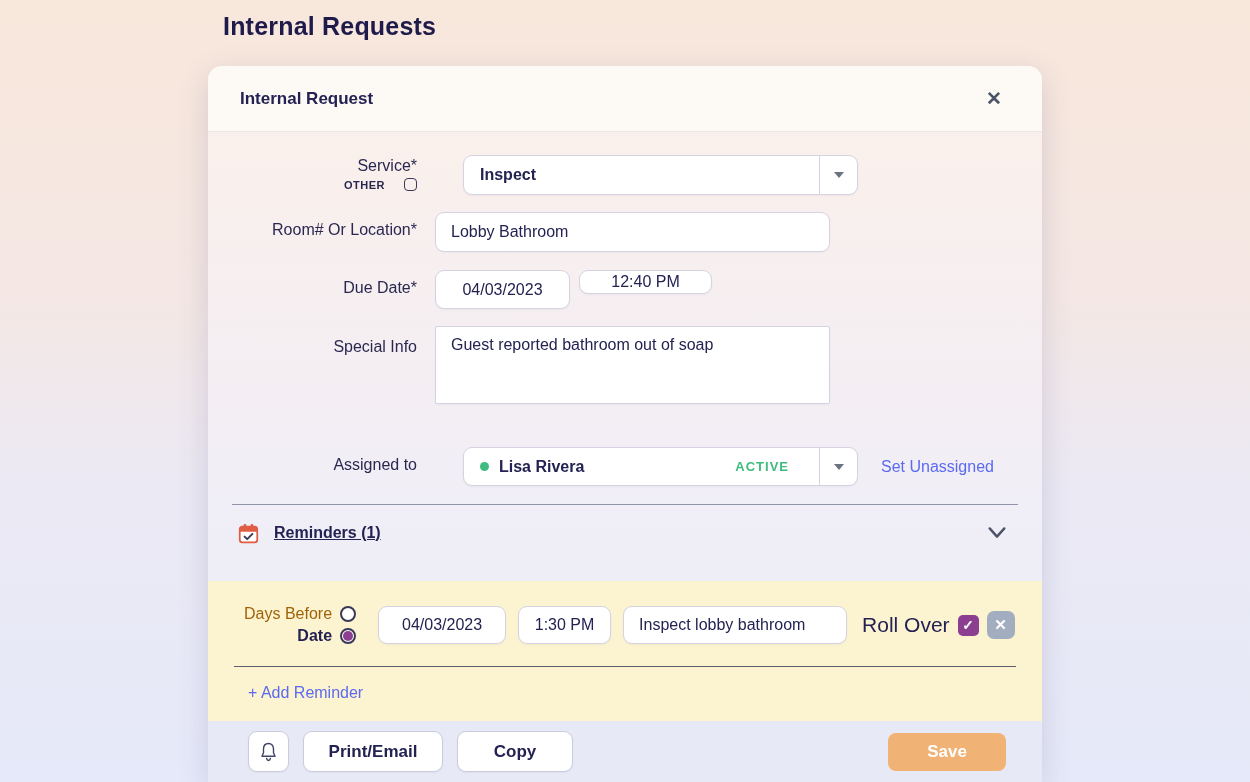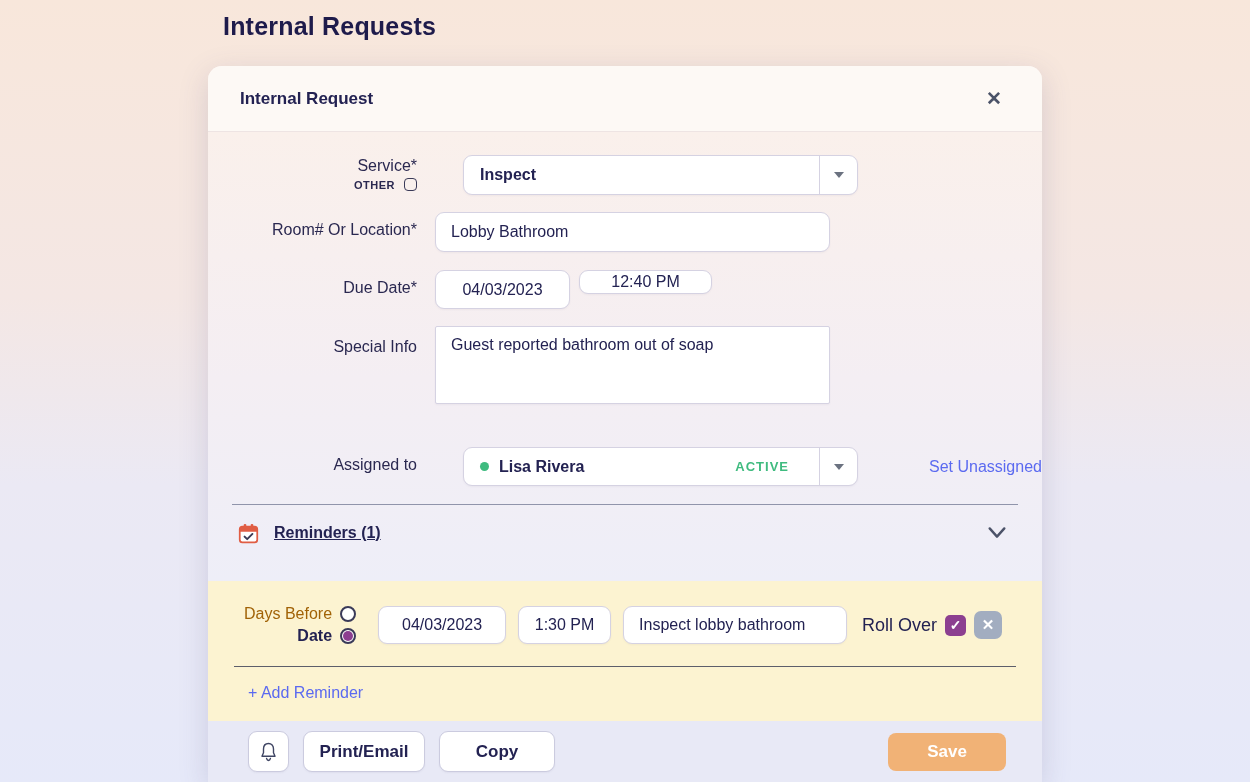--- a/index.html
+++ b/index.html
@@ -37,21 +37,21 @@
     padding-top:23px;
   }
   .form-row { display:flex; align-items:flex-start; }
   .label-col {
     width:209px; flex:0 0 209px; text-align:right;
     font-size:16px; color:#2a2850; padding-top:9px;
   }
   .field-col { margin-left:18px; }
   .sub-label {
     margin-top:3px; font-size:11px; letter-spacing:.5px; color:#2a2850;
-    display:flex; align-items:center; justify-content:flex-end; gap:9px; font-weight:bold;
+    display:flex; align-items:center; justify-content:flex-end; gap:19px; font-weight:bold;
   }
   .mini-checkbox {
     width:13px; height:13px; border:1.5px solid #3a3a58; border-radius:4px; background:transparent;
     display:inline-block; cursor:pointer;
   }
   .select-box {
     width:395px; height:40px; background:#fff;
     border:1px solid #d5d2e2; border-radius:9px;
     display:flex; align-items:center; overflow:hidden; cursor:pointer;
     box-shadow:0 1px 2px rgba(60,60,100,.05);
@@ -98,21 +98,21 @@
   .radio-line.dim { color:#a16207; }
   .radio-line.strong { color:#232252; font-weight:bold; }
   .radio {
     width:16px; height:16px; border-radius:50%; border:2px solid #3a3a58; background:#fff; cursor:pointer;
     display:inline-flex; align-items:center; justify-content:center;
   }
   .radio.checked { border-color:#3a3a58; }
   .radio.checked::after { content:""; width:10px; height:10px; border-radius:50%; background:#8c3f90; }
   .rem-input { height:38px; border-radius:9px; }
   .rollover-wrap { display:flex; align-items:center; gap:8px; margin-left:3px; }
-  .rollover-label { font-size:18px; color:#232252; white-space:nowrap; }
+  .rollover-label { font-size:21px; color:#232252; white-space:nowrap; }
   .checkbox-checked {
     width:21px; height:21px; border-radius:5px; background:#8c3f90; color:#fff;
     display:inline-flex; align-items:center; justify-content:center;
     font-size:14px; font-weight:bold; cursor:pointer;
   }
   .remove-btn {
     width:28px; height:28px; border-radius:7px; background:#a2adc0; border:none; color:#fff;
     font-size:15px; font-weight:bold; cursor:pointer; display:inline-flex; align-items:center; justify-content:center;
     font-family:"Liberation Sans", sans-serif;
   }
@@ -120,21 +120,21 @@
   .add-reminder { display:block; padding:17px 0 0 40px; font-size:16px; }
   .card-footer {
     flex:1 1 auto; background:#e8e9f6; display:flex; align-items:center; padding:0 36px 0 40px; gap:14px;
   }
   .btn {
     background:#fff; border:1px solid #cbcbdf; border-radius:9px; height:41px;
     font-family:"Liberation Sans", sans-serif; font-size:17px; font-weight:bold; color:#232252;
     cursor:pointer; box-shadow:0 1px 2px rgba(60,60,100,.06);
   }
   .btn-icon { width:41px; display:flex; align-items:center; justify-content:center; }
-  .btn-print { width:122px; }
+  .btn-print { width:140px; }
   .btn-copy { width:116px; }
   .btn-save {
     margin-left:auto; width:118px; height:38px; background:#f1b276; border:none; border-radius:8px;
     color:#fff; font-size:17px; font-weight:bold; cursor:pointer;
     font-family:"Liberation Sans", sans-serif;
   }
 </style>
 </head>
 <body>
 
@@ -184,21 +184,21 @@
 
     <div class="form-row" style="margin-bottom:39px;">
       <div class="label-col" style="padding-top:12px;">Special Info</div>
       <div class="field-col">
         <textarea class="textarea-input" style="">Guest reported bathroom out of soap</textarea>
       </div>
     </div>
 
     <div class="form-row">
       <div class="label-col">Assigned to</div>
-      <div class="field-col" style="display:flex;gap:48px;">
+      <div class="field-col" style="display:flex;">
         <div class="select-box" style="height:39px;">
           <div class="select-value">
             <span class="status-dot"></span>
             <span>Lisa Rivera</span>
             <span class="status-text">ACTIVE</span>
           </div>
           <div class="select-caret-zone">
             <span class="caret-down"></span>
           </div>
         </div>

